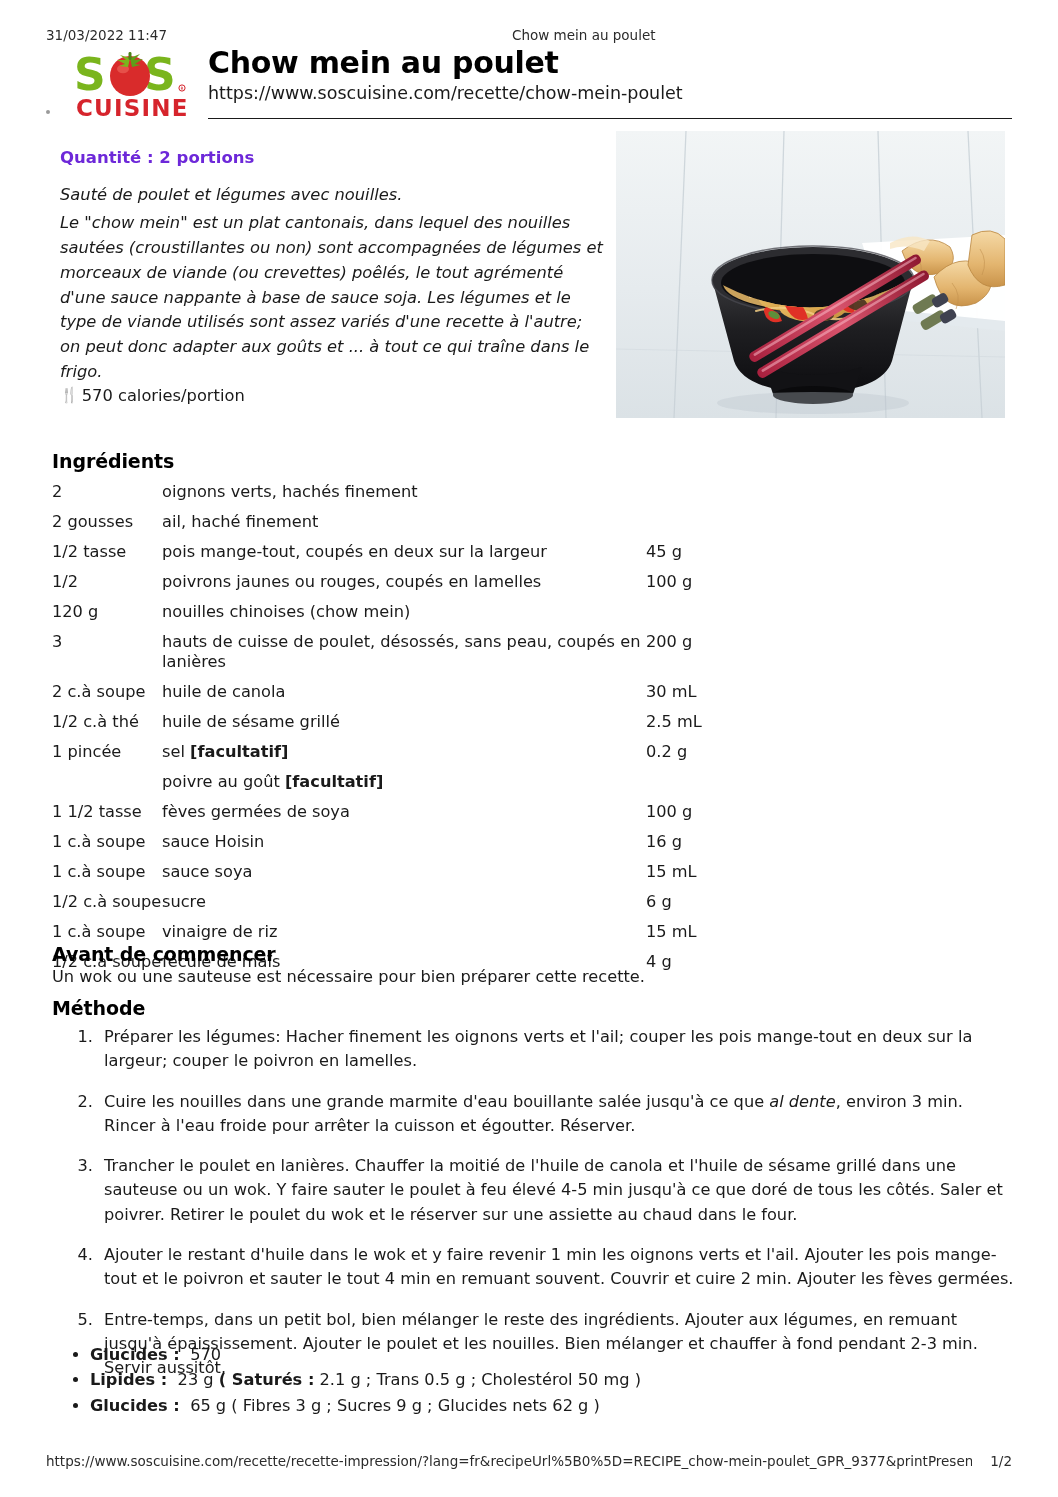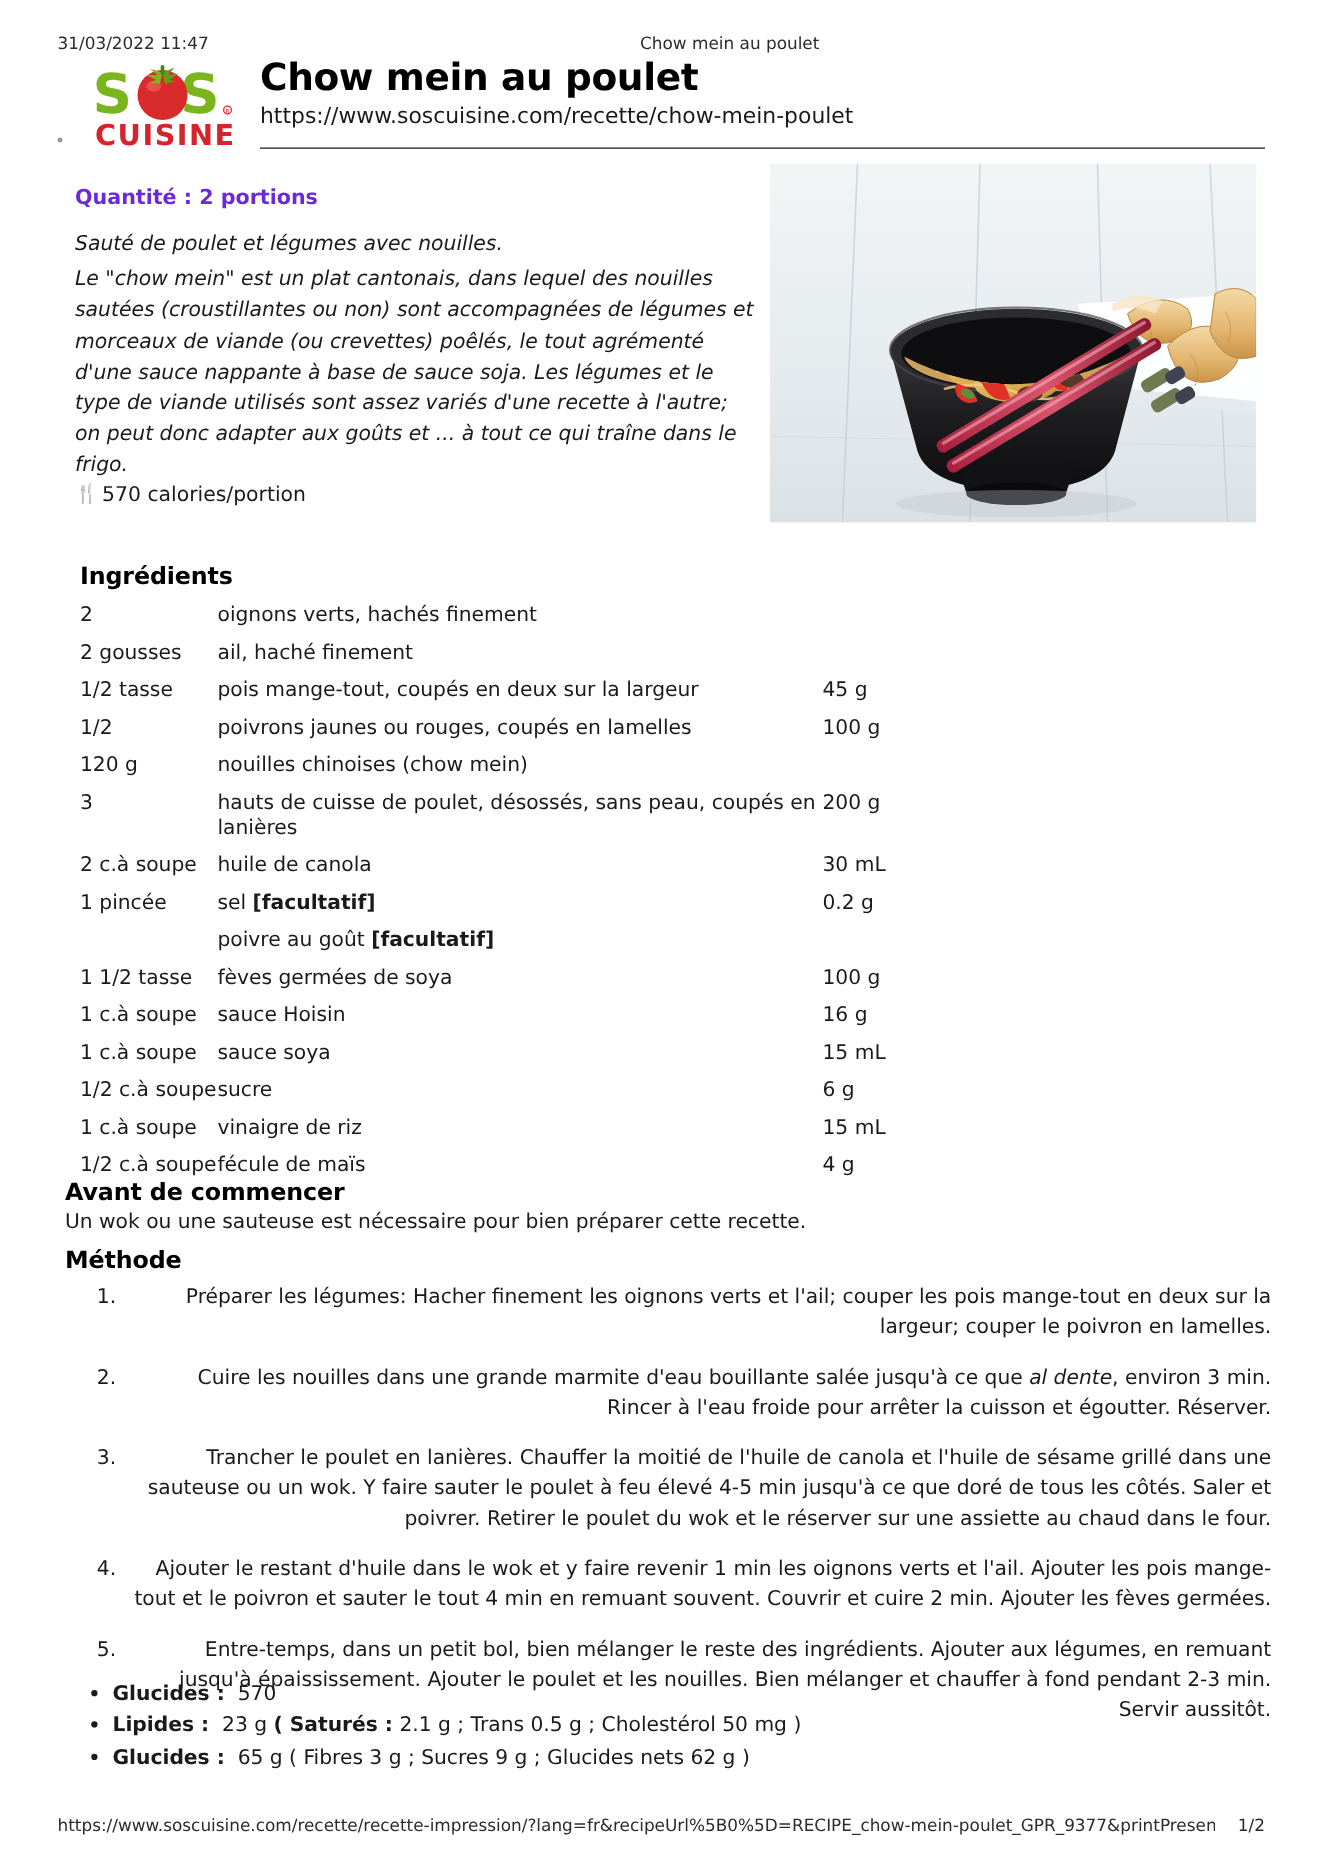--- a/index.html
+++ b/index.html
@@ -147,21 +147,21 @@
   .h-sec {
     font-size: 19px;
     font-weight: bold;
     color: #000;
     letter-spacing: -0.1px;
   }
 
   
   .ingredients-wrap {
     position: absolute;
-    left: 64px;
+    left: 52px;
     top: 450px;
     width: 960px;
   }
   table.ing {
     border-collapse: collapse;
     width: 100%;
     margin-top: 5px;
   }
   table.ing td {
     font-size: 16.2px;
@@ -191,21 +191,20 @@
   }
   .method-wrap {
     position: absolute;
     left: 52px;
     top: 997px;
     width: 965px;
   }
   ol.steps {
     margin: 6px 0 18px 0;
     padding-left: 46px;
-    text-align: right;
   }
   ol.steps li {
     font-size: 16.2px;
     line-height: 1.5;
     margin-bottom: 16px;
     color: #1a1a1a;
     padding-left: 6px;
   }
   ol.steps li:last-child { margin-bottom: 0; }
   .it { font-style: italic; }
@@ -475,20 +474,26 @@
           <td class="metric">200 g</td>
           <td class="spacer"></td>
         </tr>
         <tr>
           <td class="qty">2 c.à soupe</td>
           <td class="name">huile de canola</td>
           <td class="metric">30 mL</td>
           <td class="spacer"></td>
         </tr>
         <tr>
+          <td class="qty">1/2 c.à thé</td>
+          <td class="name">huile de sésame grillé</td>
+          <td class="metric">2.5 mL</td>
+          <td class="spacer"></td>
+        </tr>
+        <tr>
           <td class="qty">1 pincée</td>
           <td class="name"><span>sel </span><span class="opt">[facultatif]</span></td>
           <td class="metric">0.2 g</td>
           <td class="spacer"></td>
         </tr>
         <tr>
           <td class="qty"></td>
           <td class="name"><span>poivre au goût </span><span class="opt">[facultatif]</span></td>
           <td class="metric"></td>
           <td class="spacer"></td>

